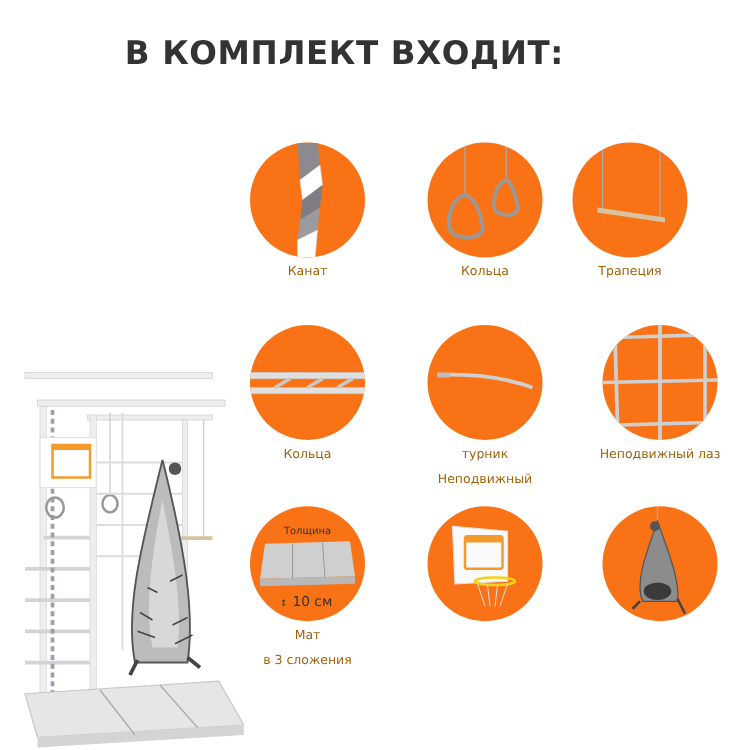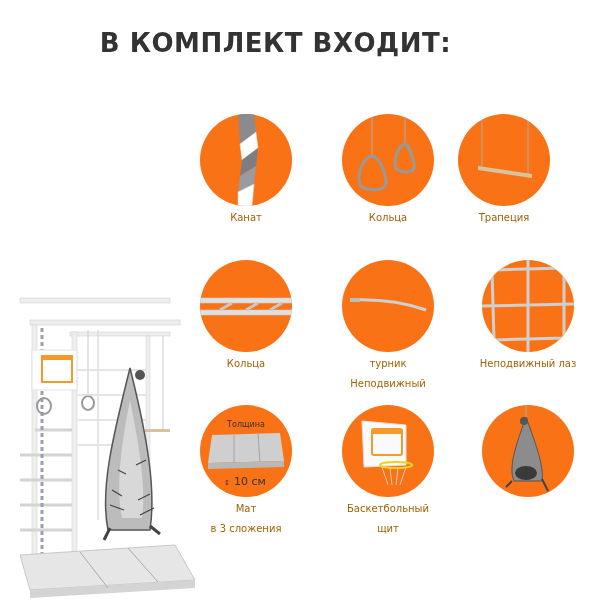--- a/index.html
+++ b/index.html
@@ -127,24 +127,20 @@
 <div class="item" style="left:318px; top:405px;">
   <div class="circle">
     <svg viewBox="0 0 92 92">
       <path d="M20 16 L64 20 L64 60 L22 62 Z" fill="#fafafa" stroke="#e0e0e0"></path>
       <rect x="30" y="24" width="30" height="26" rx="2" fill="none" stroke="#f39a2b" stroke-width="2"></rect>
       <rect x="30" y="24" width="30" height="5" fill="#f39a2b"></rect>
       <ellipse cx="54" cy="60" rx="16" ry="3" fill="none" stroke="#f2d21b" stroke-width="2"></ellipse>
       <path d="M40 62 L46 80 M48 63 L50 80 M56 63 L54 80 M64 62 L58 80" stroke="#ddd" stroke-width="0.8"></path>
     </svg>
   </div>
-  <div class="label">
-    <div>Баскетбольный</div>
-    <div>щит</div>
-  </div>
 </div>
 
 <div class="item" style="left:458px; top:405px;">
   <div class="circle">
     <svg viewBox="0 0 92 92">
       <line x1="44" y1="0" x2="44" y2="12" stroke="#aaa"></line>
       <path d="M44 12 C34 40 26 62 32 76 L60 76 C62 60 54 40 44 12 Z" fill="#8c8c8c" stroke="#555" stroke-width="1"></path>
       <ellipse cx="44" cy="68" rx="11" ry="7" fill="#3a3a3a"></ellipse>
       <circle cx="42" cy="16" r="4" fill="#555"></circle>
       <path d="M30 76 L24 82 M60 74 L66 86" stroke="#444" stroke-width="2"></path>

